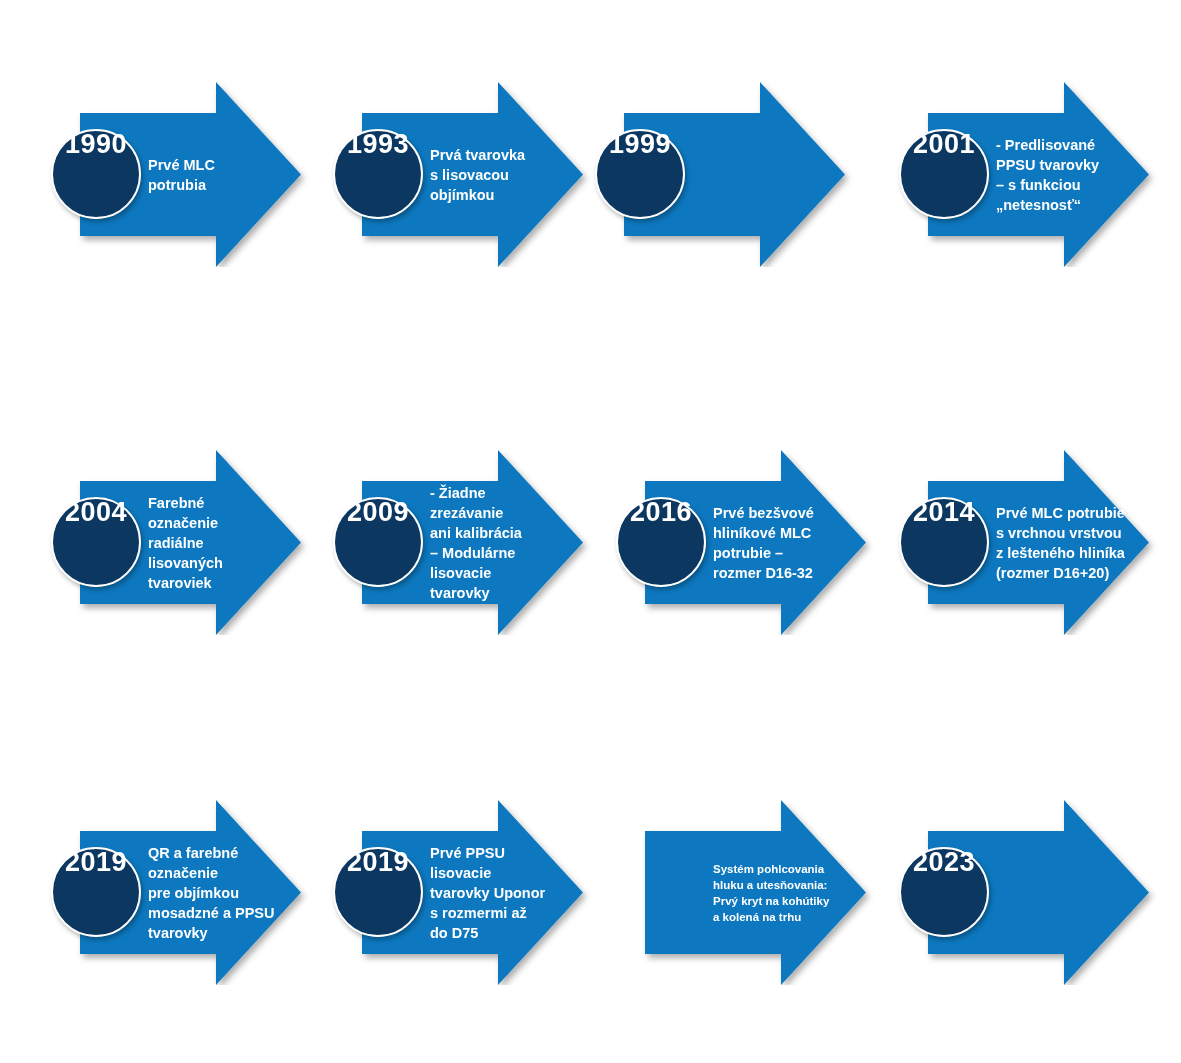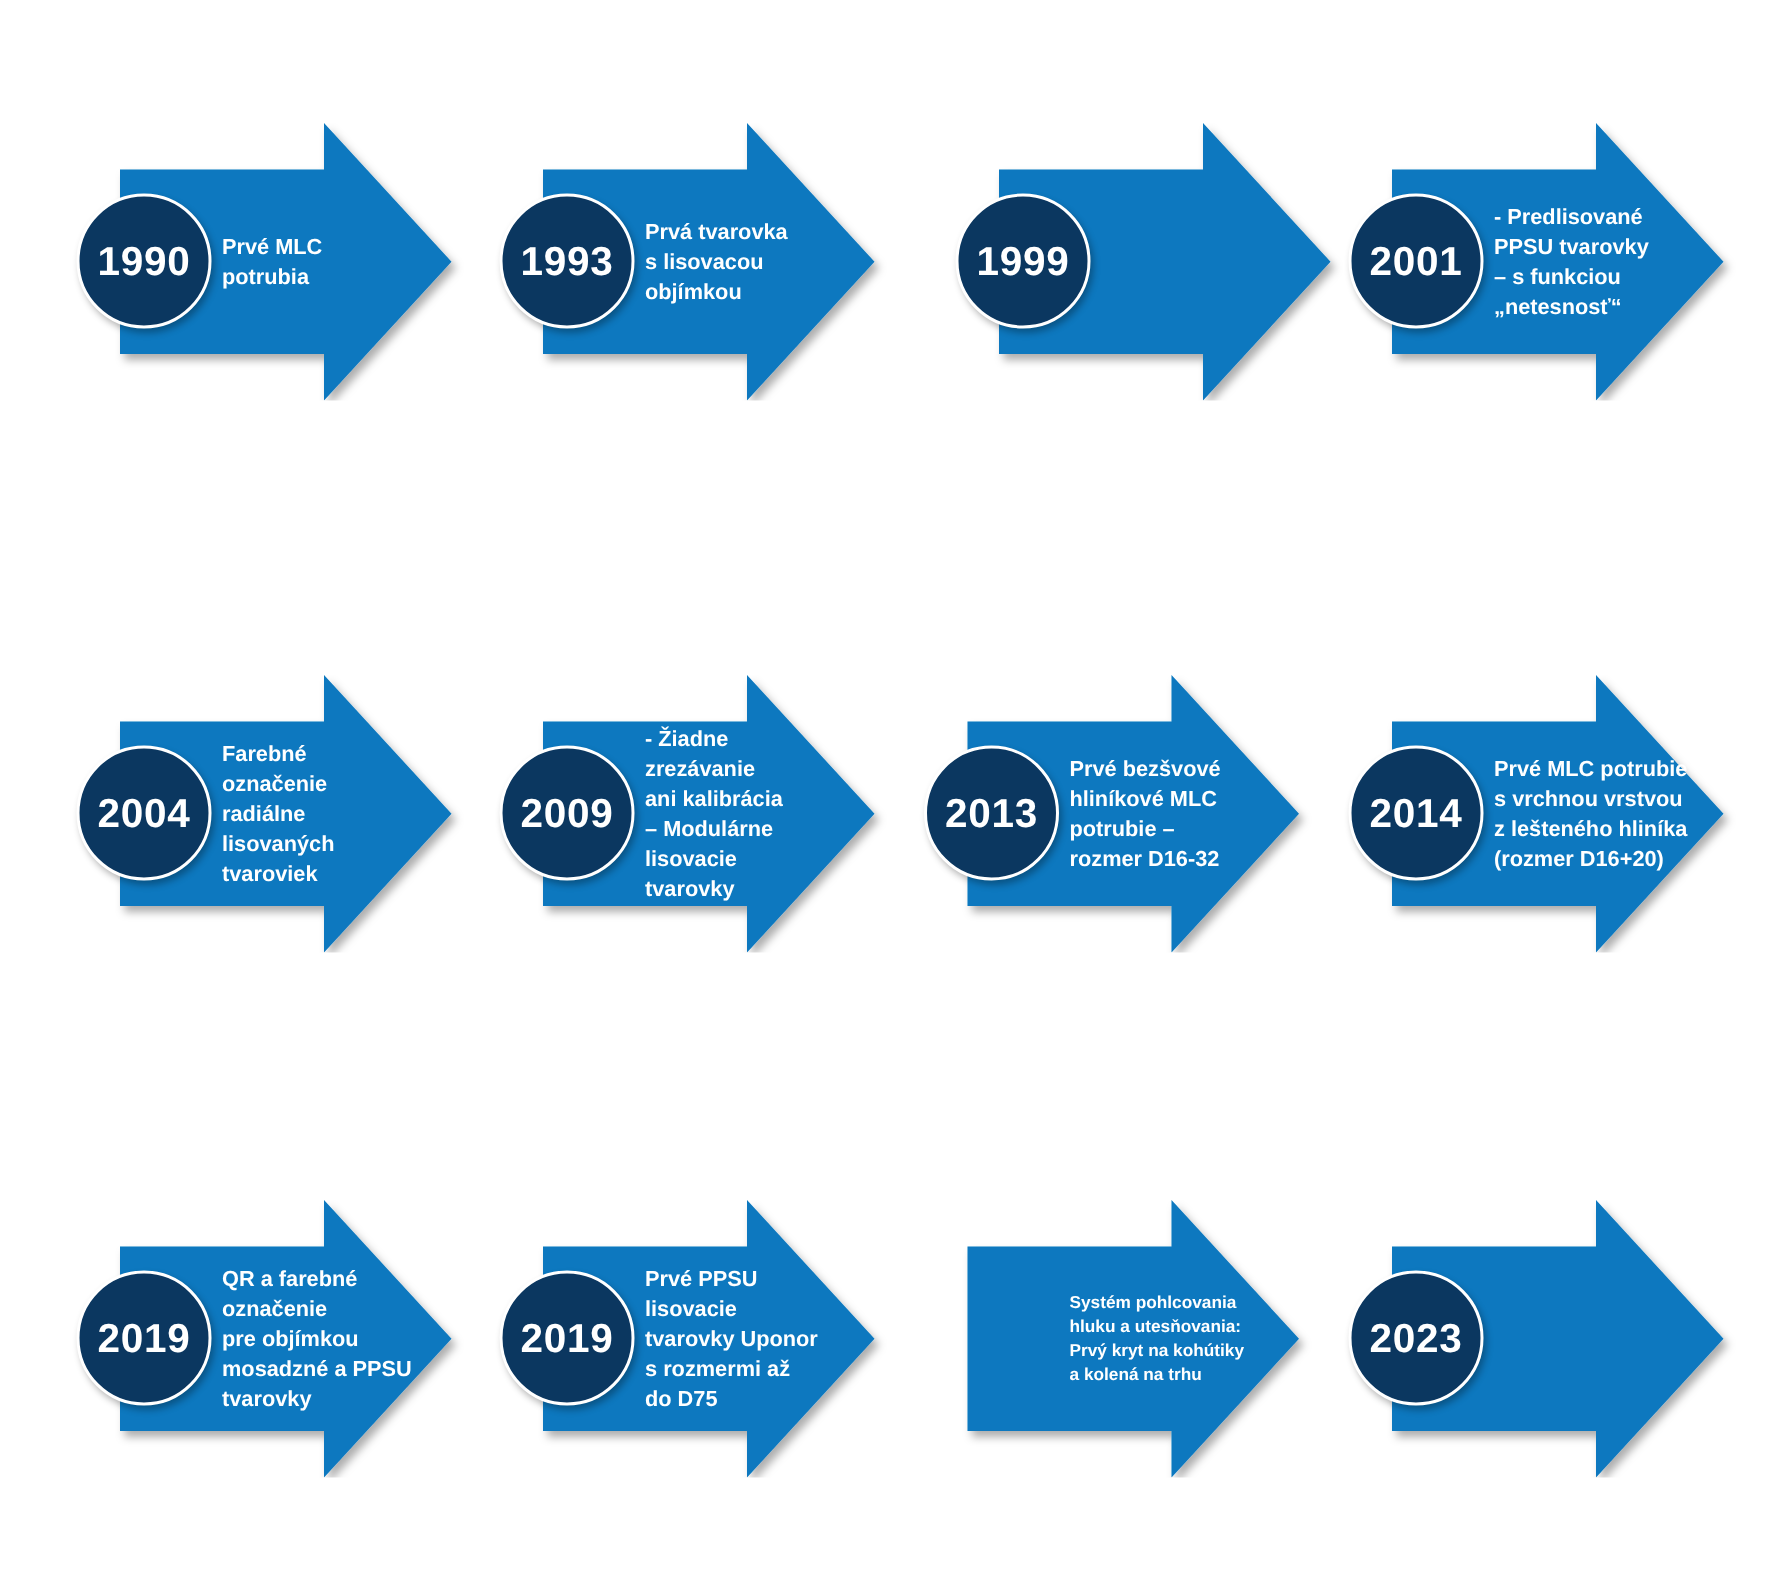--- a/index.html
+++ b/index.html
@@ -43,21 +43,20 @@
     position: absolute;
     left: 3px;
     top: 47px;
     width: 90px;
     height: 90px;
     border-radius: 50%;
     background: #0b3760;
     border: 2px solid #ffffff;
     box-sizing: border-box;
     display: flex;
-    align-items: center;
     justify-content: center;
     box-shadow: 2px 3px 5px rgba(0,0,0,0.30);
     z-index: 3;
   }
   .tl-year {
     color: #ffffff;
     font-size: 27px;
     font-weight: bold;
     letter-spacing: 0.5px;
     line-height: 1;
@@ -124,21 +123,21 @@
       </svg>
       <div class="tl-circle">
         <span class="tl-year">1993</span>
       </div>
       <div class="tl-text">
         <p>Prvá tvarovka
 s lisovacou
 objímkou</p>
       </div>
     </div>
-    <div class="tl-item" style="left: 634px; top: 82px;">
+    <div class="tl-item" style="left: 592px; top: 82px;">
       <svg class="tl-arrow-svg" viewBox="0 0 285 185" width="285" height="185">
         <defs>
           <filter id="sh2" x="-20%" y="-20%" width="150%" height="150%">
             <feDropShadow dx="3" dy="4" stdDeviation="3" flood-color="#000000" flood-opacity="0.32"></feDropShadow>
           </filter>
         </defs>
         <path d="M 32 31 L 168 31 L 168 0 L 253 92.5 L 168 185 L 168 154 L 32 154 Z" fill="#0a78bf" filter="url(#sh2)"></path>
       </svg>
       <div class="tl-circle">
         <span class="tl-year">1999</span>
@@ -207,21 +206,21 @@
     <div class="tl-item" style="left: 613px; top: 450px;">
       <svg class="tl-arrow-svg" viewBox="0 0 285 185" width="285" height="185">
         <defs>
           <filter id="sh6" x="-20%" y="-20%" width="150%" height="150%">
             <feDropShadow dx="3" dy="4" stdDeviation="3" flood-color="#000000" flood-opacity="0.32"></feDropShadow>
           </filter>
         </defs>
         <path d="M 32 31 L 168 31 L 168 0 L 253 92.5 L 168 185 L 168 154 L 32 154 Z" fill="#0a78bf" filter="url(#sh6)"></path>
       </svg>
       <div class="tl-circle">
-        <span class="tl-year">2013</span>
+        <span class="tl-year">2016</span>
       </div>
       <div class="tl-text">
         <p>Prvé bezšvové
 hliníkové MLC
 potrubie –
 rozmer D16-32</p>
       </div>
     </div>
     <div class="tl-item" style="left: 896px; top: 450px;">
       <svg class="tl-arrow-svg" viewBox="0 0 285 185" width="285" height="185">

